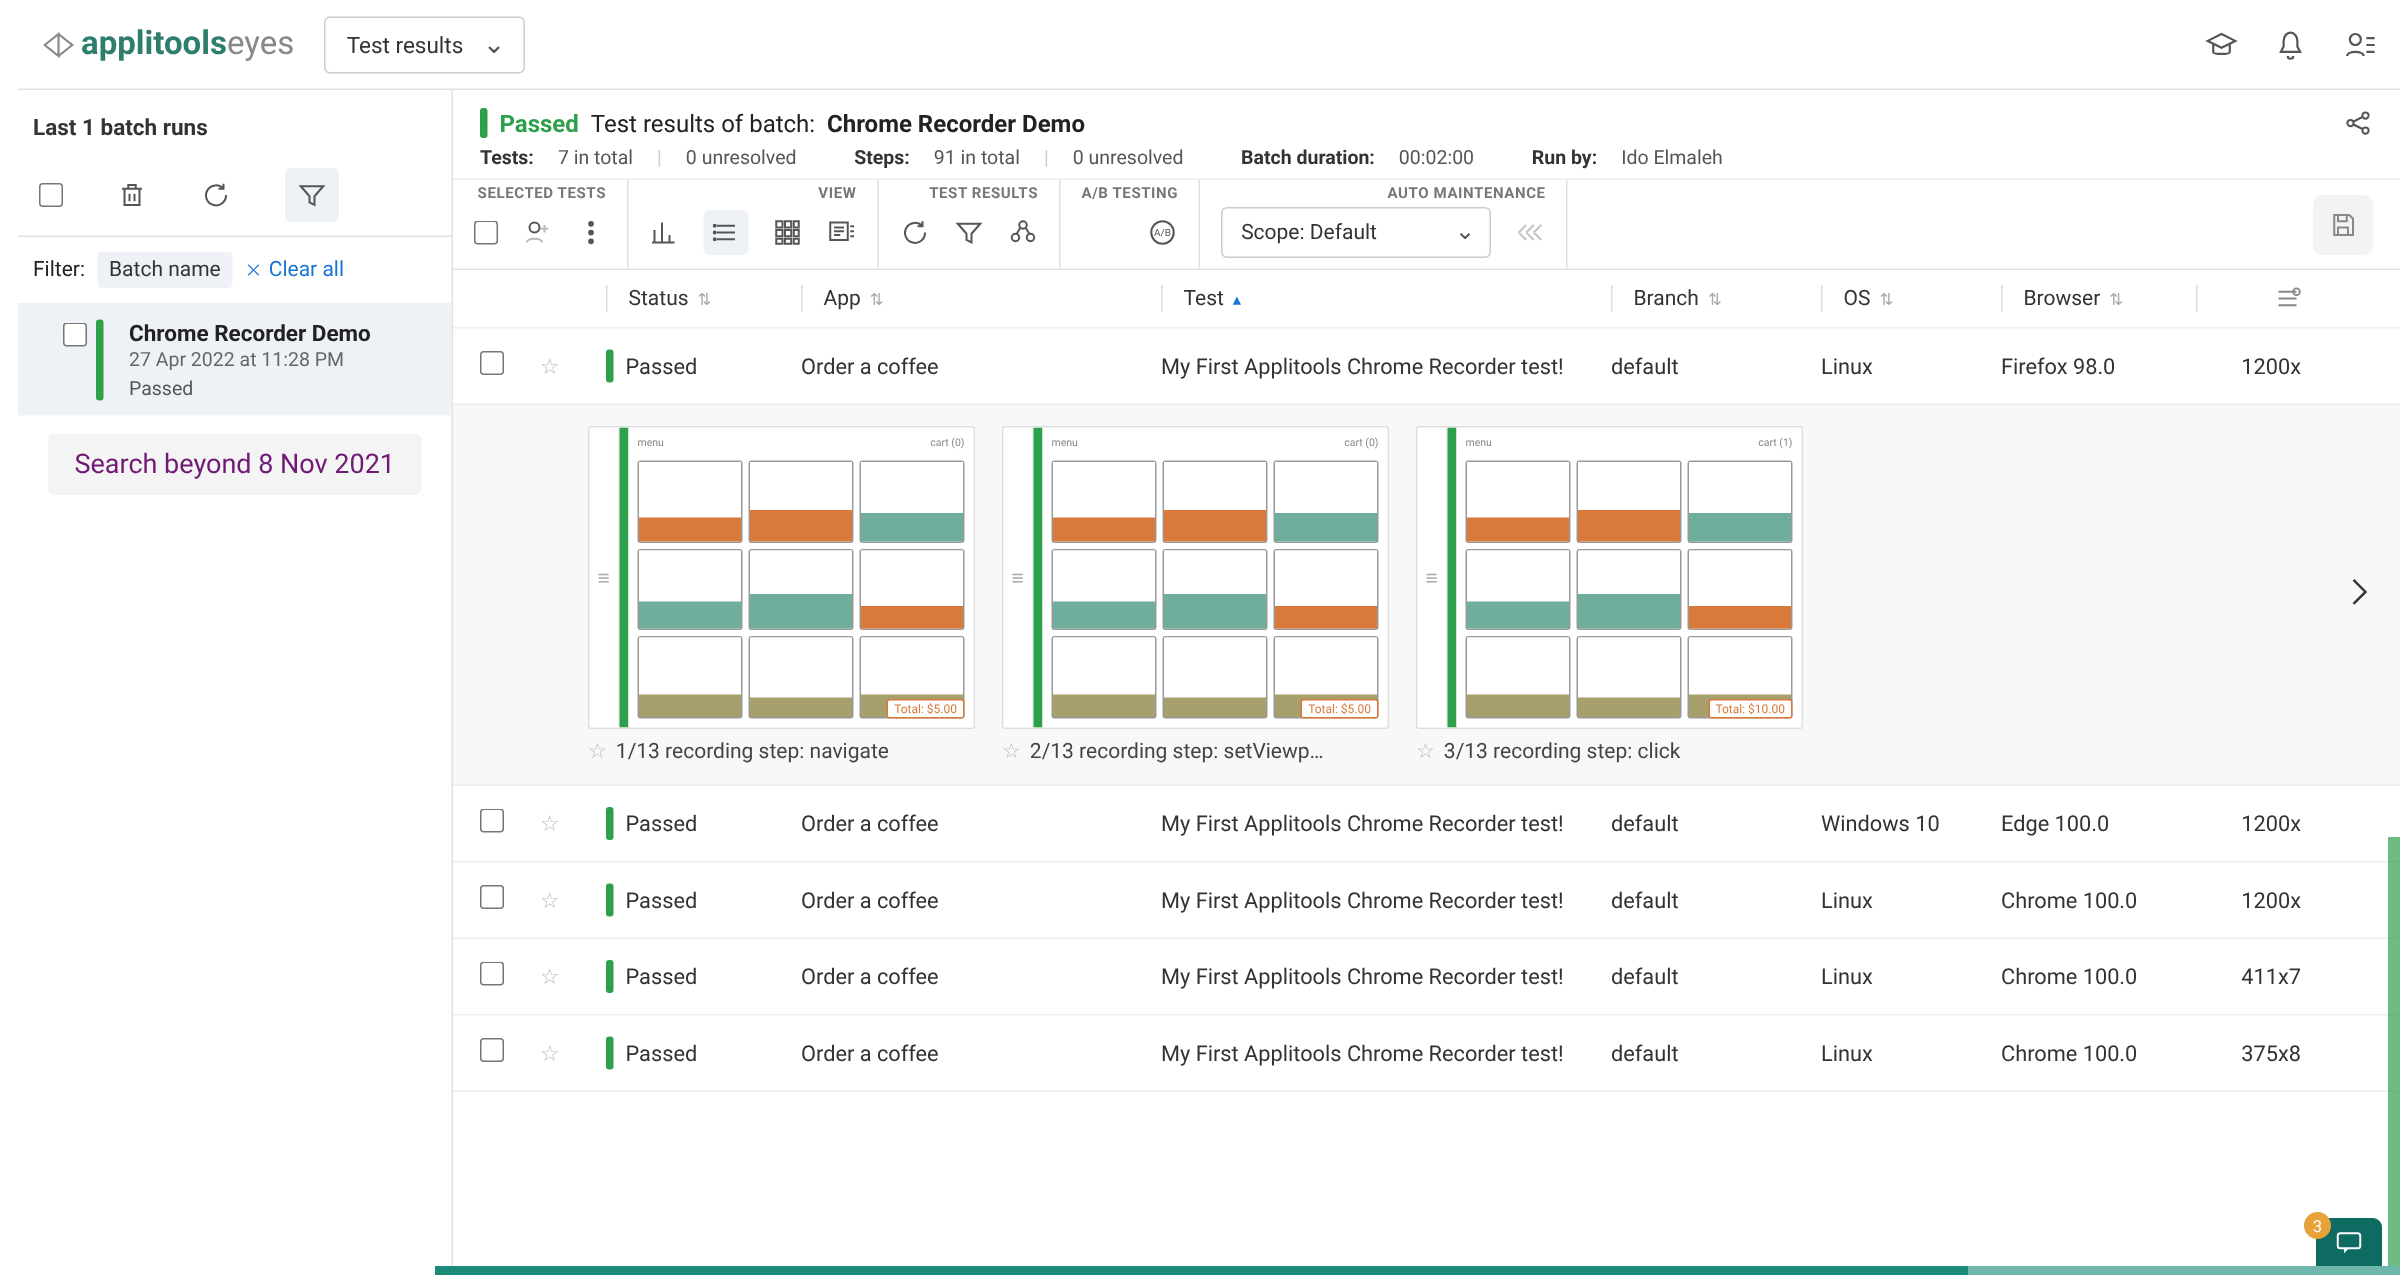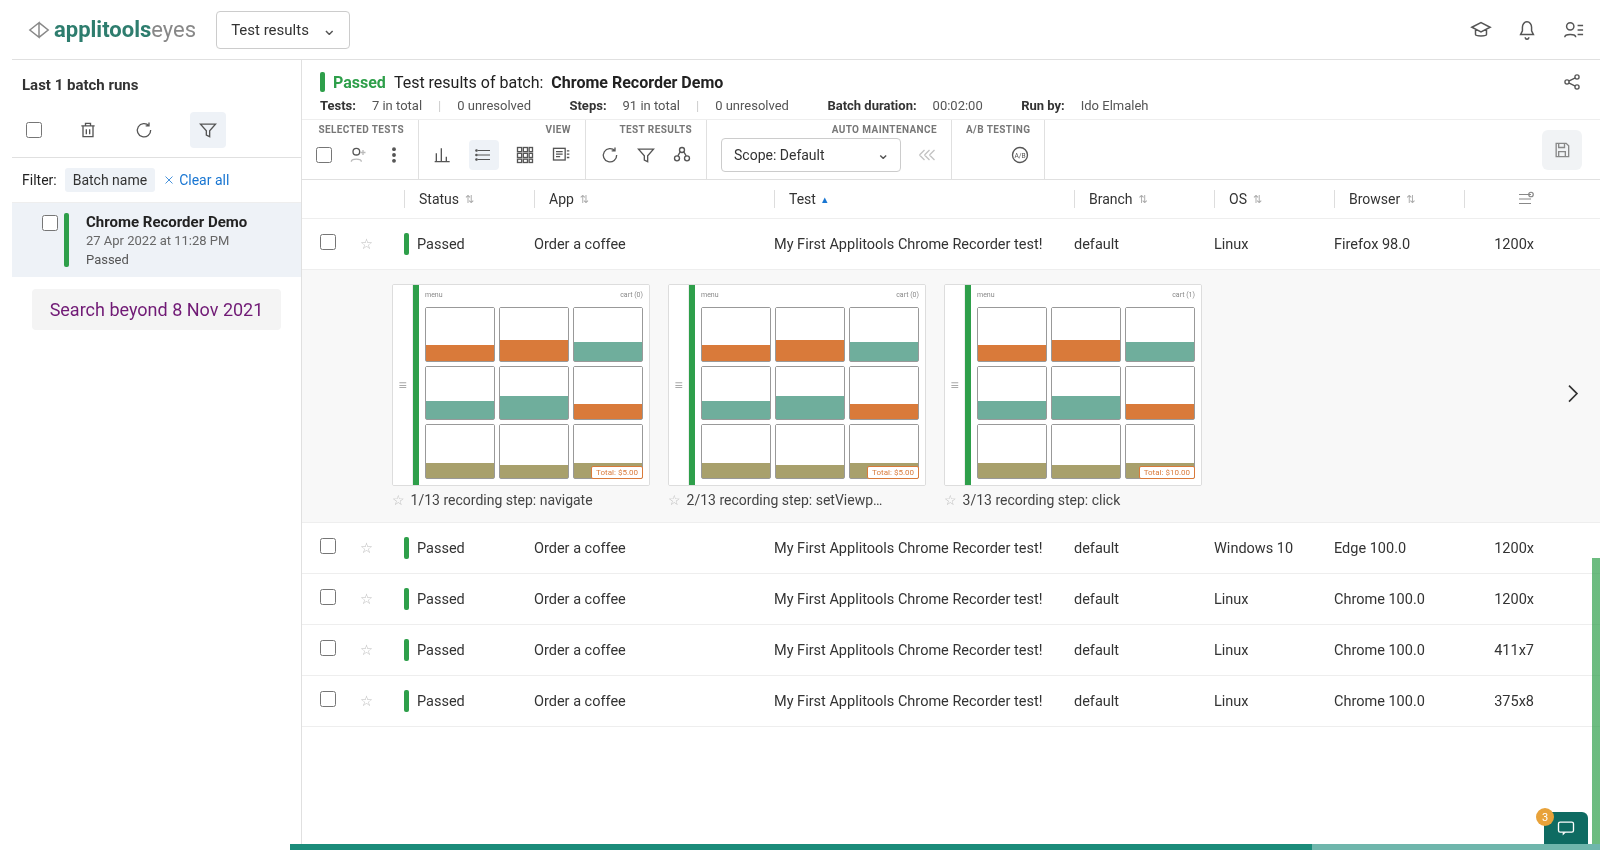--- a/index.html
+++ b/index.html
@@ -292,36 +292,36 @@
               </svg>
             <svg class="ico icon-svg" viewBox="0 0 24 24">
                 <circle cx="12" cy="6" r="3"></circle>
                 <circle cx="6" cy="16" r="3"></circle>
                 <circle cx="18" cy="16" r="3"></circle>
                 <path d="M10 8 L7 13 M14 8 L17 13"></path>
               </svg>
           </div>
         </div>
         <div class="sec-seg">
+          <div class="lbl">A/B TESTING</div>
+          <div class="icons">
+            <svg class="ico icon-svg" viewBox="0 0 24 24">
+                <circle cx="12" cy="12" r="9"></circle>
+                <text x="12" y="15" font-size="8" text-anchor="middle" fill="currentColor" stroke="none">A/B</text>
+              </svg>
+          </div>
+        </div>
+        <div class="sec-seg">
           <div class="lbl">AUTO MAINTENANCE</div>
           <div class="icons">
             <div class="scope">
                 <span>Scope: Default</span>
               </div>
             <svg class="ico icon-svg" viewBox="0 0 24 24" style="opacity:.35">
                 <path d="M3 12 L9 6 M3 12 L9 18 M9 12 L15 6 M9 12 L15 18 M15 12 L21 6 M15 12 L21 18"></path>
-              </svg>
-          </div>
-        </div>
-        <div class="sec-seg">
-          <div class="lbl">A/B TESTING</div>
-          <div class="icons">
-            <svg class="ico icon-svg" viewBox="0 0 24 24">
-                <circle cx="12" cy="12" r="9"></circle>
-                <text x="12" y="15" font-size="8" text-anchor="middle" fill="currentColor" stroke="none">A/B</text>
               </svg>
           </div>
         </div>
         <div class="rightfill">
           <div class="save-ico">
             <svg class="icon-svg" width="20" height="20" viewBox="0 0 24 24">
                 <path d="M5 4 H17 L20 7 V20 H5 Z M8 4 V9 H15 V4 M8 14 H16 V20 H8 Z"></path>
               </svg>
           </div>
         </div>

